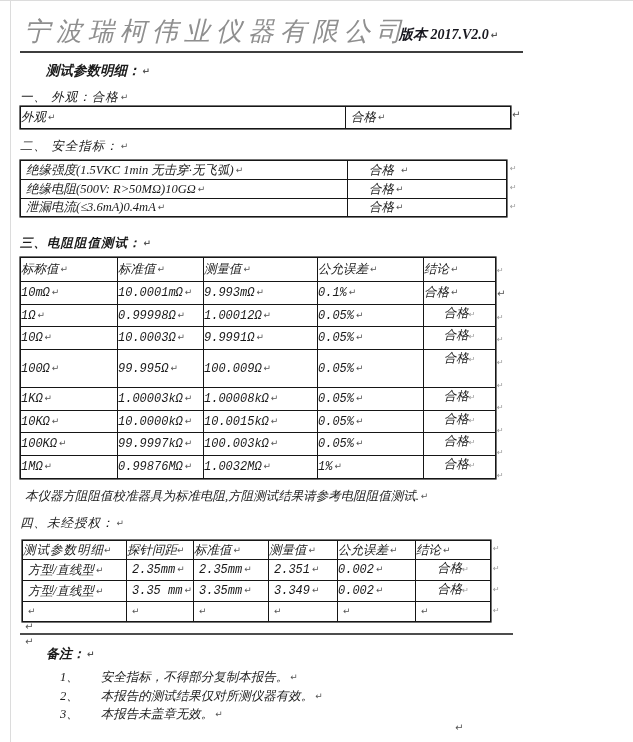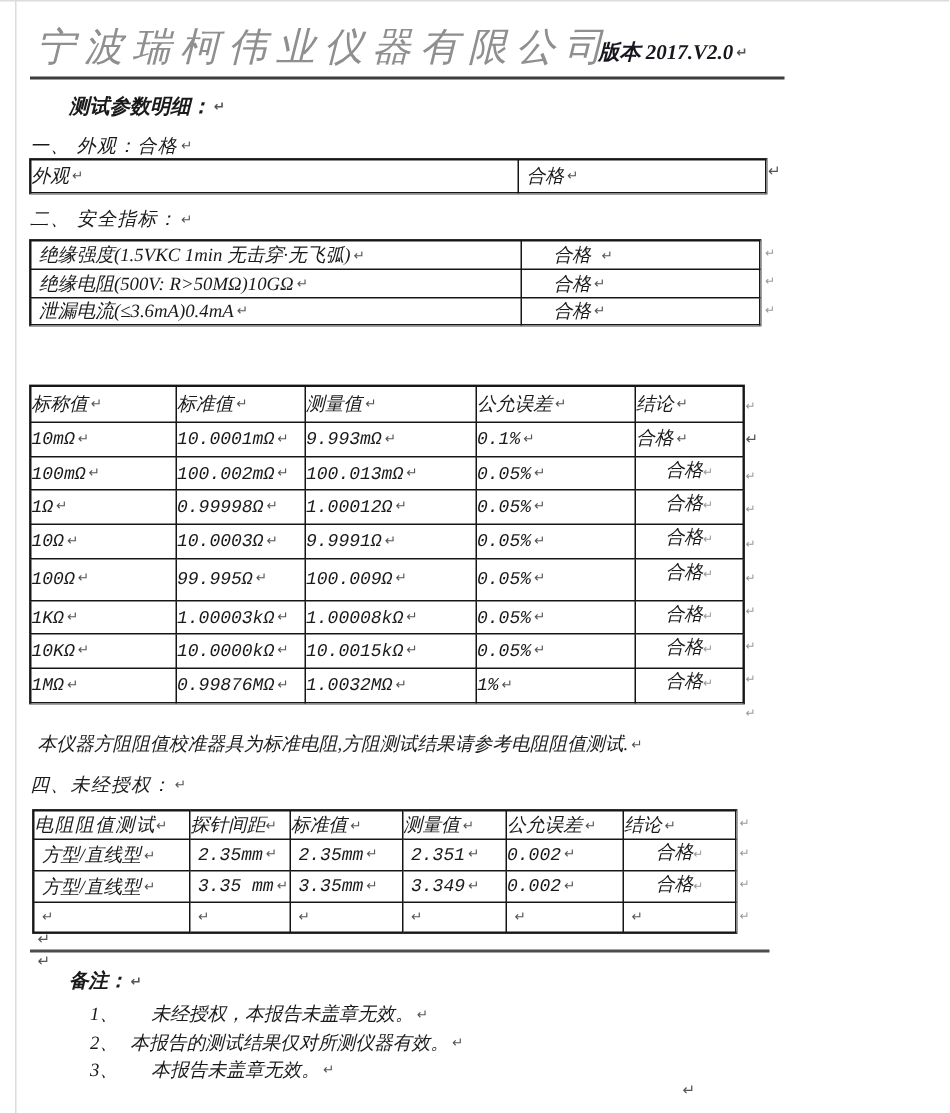--- a/index.html
+++ b/index.html
@@ -77,20 +77,21 @@
     <tr style="height:18px;">
       <td class="padl"><span>泄漏电流(≤3.6mA)0.4mA</span><span class="p">↵</span></td>
       <td class="padl2"><span>合格</span><span class="p">↵</span></td>
     </tr>
   </tbody>
     </table>
   <span class="abs pm" style="left:510px;top:164px;">↵</span>
   <span class="abs pm" style="left:510px;top:183px;">↵</span>
   <span class="abs pm" style="left:510px;top:202px;">↵</span>
 
+  <div class="abs t-sec b" style="left:20px;top:235px;"><span>三、电阻阻值测试：</span><span class="p">↵</span></div>
 
   <table class="doc-table" style="left:20px;top:257px;width:475px;">
     <colgroup>
         <col style="width:97px">
         <col style="width:86px">
         <col style="width:114px">
         <col style="width:106px">
         <col style="width:72px">
       </colgroup>
     <tbody>
@@ -102,58 +103,58 @@
       <td class="cen"><span>结论</span><span class="p">↵</span></td>
     </tr>
     <tr style="height:22.7px;">
       <td class="cen mono"><span>10mΩ</span><span class="p">↵</span></td>
       <td class="cen mono"><span>10.0001mΩ</span><span class="p">↵</span></td>
       <td class="cen mono"><span>9.993mΩ</span><span class="p">↵</span></td>
       <td class="cen mono"><span>0.1%</span><span class="p">↵</span></td>
       <td class="cen"><span>合格</span><span class="p">↵</span></td>
     </tr>
     <tr style="height:22.7px;">
-      <td class="cen mono"><span>100mΩ</span><span class="p">↵</span></td>
-      <td class="cen mono"><span>100.002mΩ</span><span class="p">↵</span></td>
-      <td class="cen mono"><span>100.013mΩ</span><span class="p">↵</span></td>
-      <td class="cen mono"><span>0.05%</span><span class="p">↵</span></td>
-      <td class="concl"><span>合格</span><span class="pm">↵</span></td>
-    </tr>
-    <tr style="height:22.7px;">
       <td class="cen mono"><span>1Ω</span><span class="p">↵</span></td>
       <td class="cen mono"><span>0.99998Ω</span><span class="p">↵</span></td>
       <td class="cen mono"><span>1.00012Ω</span><span class="p">↵</span></td>
       <td class="cen mono"><span>0.05%</span><span class="p">↵</span></td>
       <td class="concl"><span>合格</span><span class="pm">↵</span></td>
     </tr>
     <tr style="height:22.7px;">
       <td class="cen mono"><span>10Ω</span><span class="p">↵</span></td>
       <td class="cen mono"><span>10.0003Ω</span><span class="p">↵</span></td>
       <td class="cen mono"><span>9.9991Ω</span><span class="p">↵</span></td>
       <td class="cen mono"><span>0.05%</span><span class="p">↵</span></td>
       <td class="concl"><span>合格</span><span class="pm">↵</span></td>
     </tr>
-    <tr style="height:28px;">
+    <tr style="height:38px;">
       <td class="cen mono"><span>100Ω</span><span class="p">↵</span></td>
       <td class="cen mono"><span>99.995Ω</span><span class="p">↵</span></td>
       <td class="cen mono"><span>100.009Ω</span><span class="p">↵</span></td>
       <td class="cen mono"><span>0.05%</span><span class="p">↵</span></td>
       <td class="concl"><span>合格</span><span class="pm">↵</span></td>
     </tr>
     <tr style="height:22.7px;">
       <td class="cen mono"><span>1KΩ</span><span class="p">↵</span></td>
       <td class="cen mono"><span>1.00003kΩ</span><span class="p">↵</span></td>
       <td class="cen mono"><span>1.00008kΩ</span><span class="p">↵</span></td>
       <td class="cen mono"><span>0.05%</span><span class="p">↵</span></td>
       <td class="concl"><span>合格</span><span class="pm">↵</span></td>
     </tr>
     <tr style="height:22.7px;">
       <td class="cen mono"><span>10KΩ</span><span class="p">↵</span></td>
       <td class="cen mono"><span>10.0000kΩ</span><span class="p">↵</span></td>
       <td class="cen mono"><span>10.0015kΩ</span><span class="p">↵</span></td>
+      <td class="cen mono"><span>0.05%</span><span class="p">↵</span></td>
+      <td class="concl"><span>合格</span><span class="pm">↵</span></td>
+    </tr>
+    <tr style="height:22.7px;">
+      <td class="cen mono"><span>100KΩ</span><span class="p">↵</span></td>
+      <td class="cen mono"><span>99.9997kΩ</span><span class="p">↵</span></td>
+      <td class="cen mono"><span>100.003kΩ</span><span class="p">↵</span></td>
       <td class="cen mono"><span>0.05%</span><span class="p">↵</span></td>
       <td class="concl"><span>合格</span><span class="pm">↵</span></td>
     </tr>
     <tr style="height:22.7px;">
       <td class="cen mono"><span>1MΩ</span><span class="p">↵</span></td>
       <td class="cen mono"><span>0.99876MΩ</span><span class="p">↵</span></td>
       <td class="cen mono"><span>1.0032MΩ</span><span class="p">↵</span></td>
       <td class="cen mono"><span>1%</span><span class="p">↵</span></td>
       <td class="concl"><span>合格</span><span class="pm">↵</span></td>
     </tr>
@@ -178,21 +179,21 @@
     <colgroup>
         <col style="width:104px">
         <col style="width:67px">
         <col style="width:75px">
         <col style="width:69px">
         <col style="width:78px">
         <col style="width:75px">
       </colgroup>
     <tbody>
         <tr style="height:19px;">
-      <td class="cen" style="letter-spacing:1px;"><span>电阻阻值测试</span><span class="p" style="margin-left:0;">↵</span></td>
+      <td class="cen" style="letter-spacing:1px;"><span>测试参数明细</span><span class="p" style="margin-left:0;">↵</span></td>
       <td class="cen"><span>探针间距</span><span class="p" style="margin-left:0;">↵</span></td>
       <td class="cen"><span>标准值</span><span class="p">↵</span></td>
       <td class="cen"><span>测量值</span><span class="p">↵</span></td>
       <td class="cen"><span>公允误差</span><span class="p">↵</span></td>
       <td class="cen"><span>结论</span><span class="p">↵</span></td>
     </tr>
     <tr style="height:21px;">
       <td class="padl"><span>方型/直线型</span><span class="p">↵</span></td>
       <td class="mono padl"><span>2.35mm</span><span class="p">↵</span></td>
       <td class="mono padl"><span>2.35mm</span><span class="p">↵</span></td>
@@ -224,25 +225,25 @@
   <span class="abs pm" style="left:493px;top:606px;">↵</span>
 
   <span class="abs pfull" style="left:25px;top:621px;">↵</span>
   <div class="abs" style="left:20px;top:633px;width:493px;height:2px;background:#4d4d4d;"></div>
   <span class="abs pfull" style="left:25px;top:636px;">↵</span>
 
   <div class="abs t-main" style="left:20px;top:645px;font-size:13px;"><span>备注：</span><span class="p">↵</span></div>
 
   <div class="abs" style="left:60px;top:667px;">
     <span class="rem-num">1、</span>
-    <span class="rem-text" style="margin-left:18px;">未经授权，本报告未盖章无效。</span><span class="p">↵</span>
+    <span class="rem-text" style="margin-left:18px;">安全指标，不得部分复制本报告。</span><span class="p">↵</span>
   </div>
   <div class="abs" style="left:60px;top:686px;">
     <span class="rem-num">2、</span>
-    <span class="rem-text" style="margin-left:4px;">本报告的测试结果仅对所测仪器有效。</span><span class="p">↵</span>
+    <span class="rem-text" style="margin-left:18px;">本报告的测试结果仅对所测仪器有效。</span><span class="p">↵</span>
   </div>
   <div class="abs" style="left:60px;top:704px;">
     <span class="rem-num">3、</span>
     <span class="rem-text" style="margin-left:18px;">本报告未盖章无效。</span><span class="p">↵</span>
   </div>
 
   <span class="abs pfull" style="left:455px;top:722px;">↵</span>
 
 </div>
 

